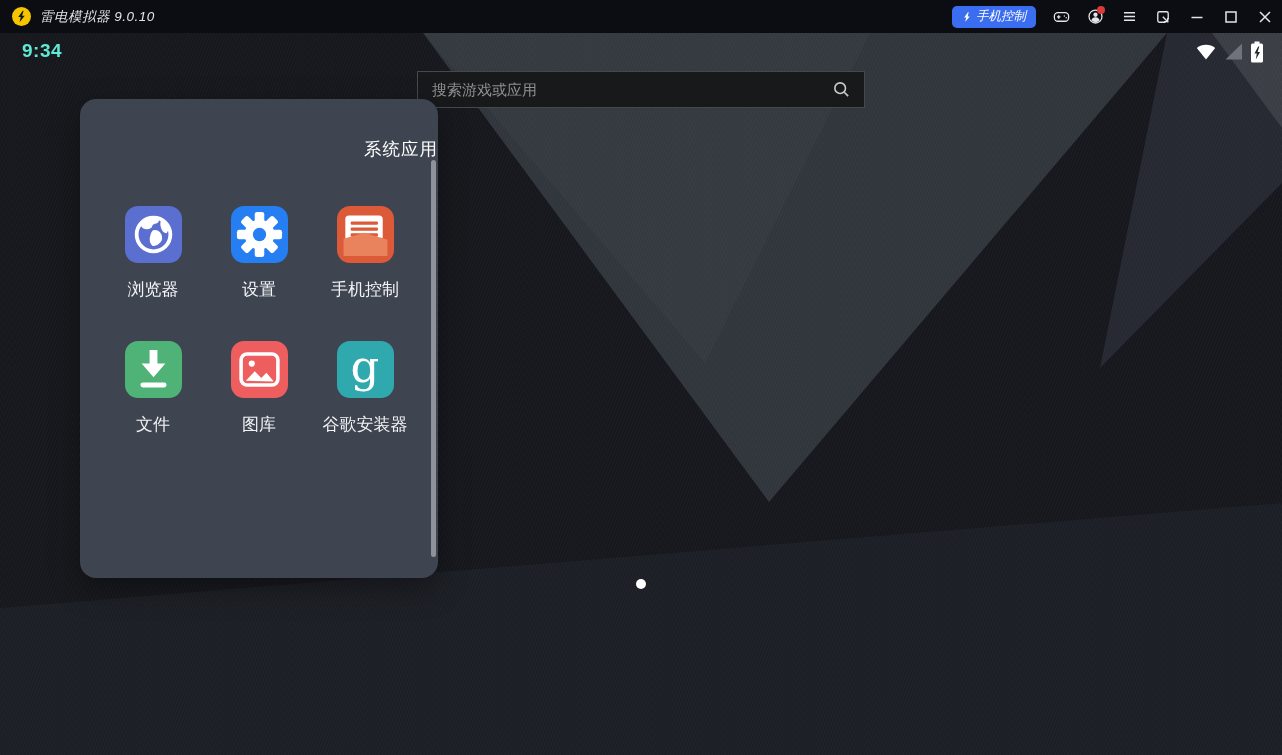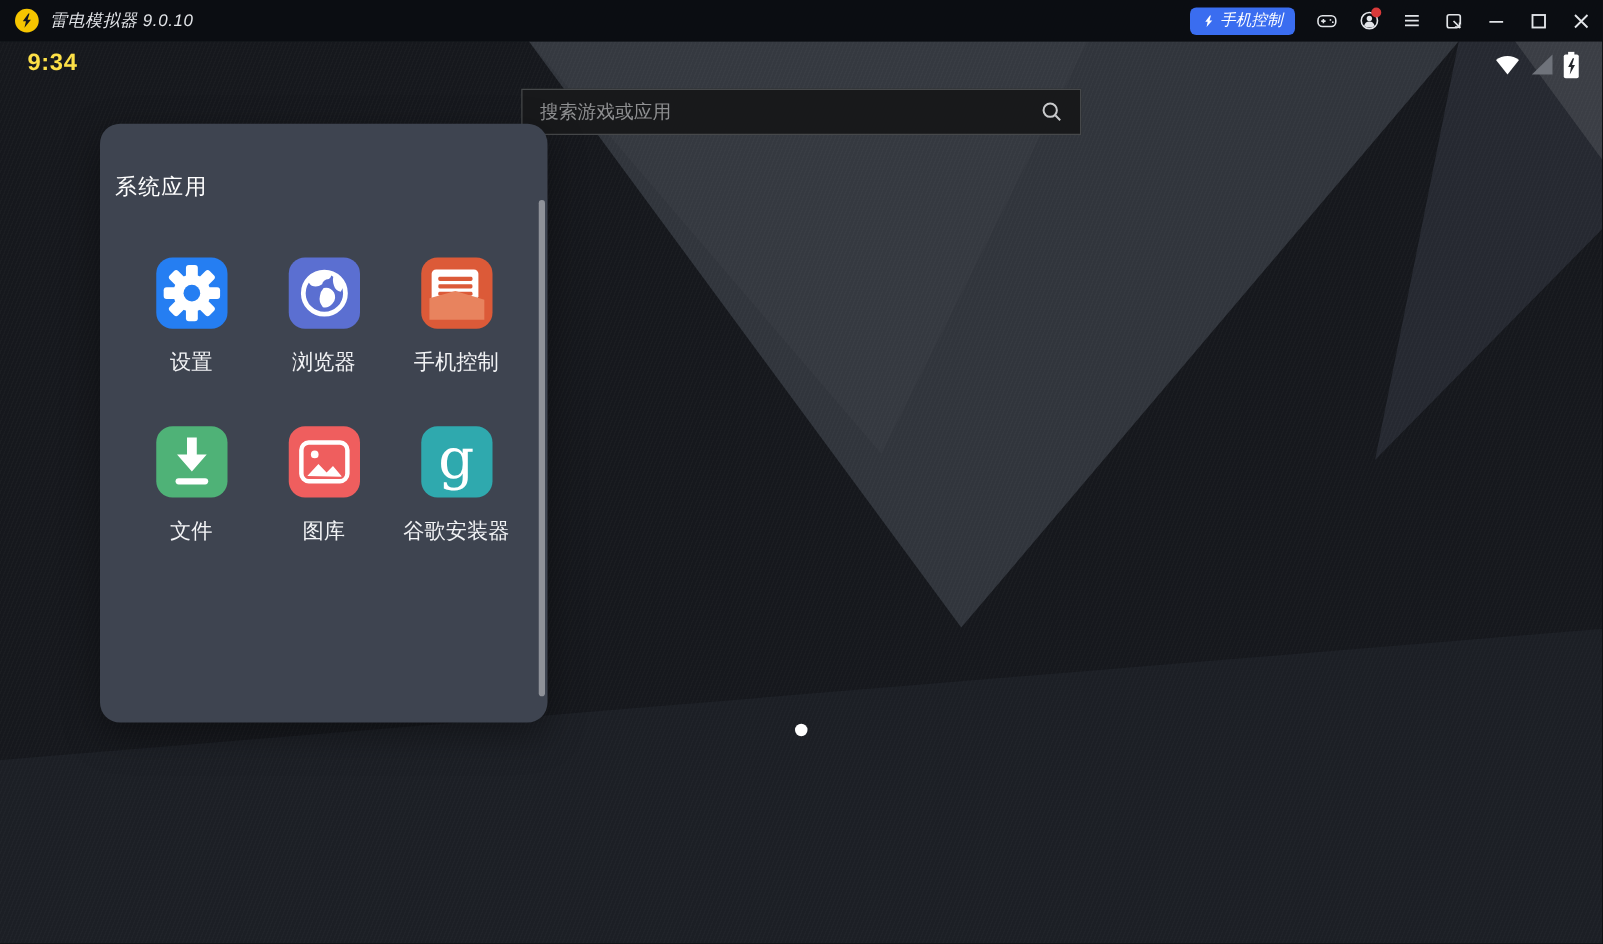--- a/index.html
+++ b/index.html
@@ -30,39 +30,39 @@
   .facet-a2 { background:rgba(255,255,255,0.025); clip-path:polygon(423px 0, 870px 0, 705px 330px); }
   .facet-b  { background:#262931; clip-path:polygon(1167px 0, 1282px 0, 1282px 150px, 1100px 335px); }
   .facet-c  { background:#3b3e45; clip-path:polygon(1212px 0, 1282px 0, 1282px 95px); }
   .facet-d  { background:#1c1f25; clip-path:polygon(0 575px, 1282px 470px, 1282px 722px, 0 722px); }
   .texture { position:absolute; inset:0;
     background:repeating-linear-gradient(112deg,
       rgba(255,255,255,0.018) 0px, rgba(255,255,255,0.018) 1px,
       rgba(0,0,0,0) 1px, rgba(0,0,0,0) 3px); }
 
   
-  .status-time { position:absolute; left:22px; top:7px; color:#fde047; font-size:19px;
+  .status-time { position:absolute; left:22px; top:7px; color:#5eead4; font-size:19px;
     font-weight:700; letter-spacing:.5px; }
   .status-icons { position:absolute; right:18px; top:7px; display:flex;
     align-items:flex-start; gap:4px; }
 
   
   .searchbar { position:absolute; left:417px; top:38px; width:448px; height:37px;
     background:#18191b; border:1px solid #46484a; display:flex; align-items:center; }
   .searchbar input { flex:1; background:transparent; border:none; outline:none;
     color:#5eead4; font-size:15px; padding:0 14px;
     font-family:"Liberation Sans","DejaVu Sans",sans-serif; }
   .searchbar input::placeholder { color:#8f9092; opacity:1; }
   .search-glass { margin-right:13px; display:flex; cursor:pointer; }
 
   
   .folder { position:absolute; left:80px; top:66px; width:358px; height:479px;
     background:#3e4450; border-radius:16px; box-shadow:0 10px 30px rgba(0,0,0,.35); }
-  .folder-title { position:absolute; top:38px; width:100%; text-align:left;
-    color:#fff; font-size:17.5px; letter-spacing:1px;padding-left:12px; }
+  .folder-title { position:absolute; top:38px; width:100%; text-align:right;
+    color:#fff; font-size:17.5px; letter-spacing:1px; }
   .apps-grid { position:absolute; left:20px; top:107px; display:grid;
     grid-template-columns:repeat(3,106px); grid-auto-rows:135px; }
   .app-tile { display:flex; flex-direction:column; align-items:center; cursor:pointer; }
   .app-icon { width:57px; height:57px; border-radius:13px; overflow:hidden;
     display:flex; align-items:center; justify-content:center; }
   .app-icon svg { display:block; }
   .app-label { margin-top:15px; color:#f2f3f5; font-size:17px; white-space:nowrap; }
   .g-glyph { width:57px; height:57px; color:#fff; font-family:"DejaVu Serif",serif;
     font-size:45px; line-height:52px; text-align:center; }
   .folder-scrollbar { position:absolute; right:2px; top:61px; width:5px; height:397px;
@@ -175,46 +175,46 @@
           <circle cx="8.6" cy="8.6" r="5.6"></circle>
           <path d="M12.9 12.9 L17 17"></path>
         </svg>
       </span>
     </div>
 
     <div class="folder">
       <div class="folder-title">系统应用</div>
       <div class="apps-grid">
           <div class="app-tile">
+            <div class="app-icon" style="background: rgb(91, 111, 209);">
+              <svg viewBox="0 0 48 48" width="57" height="57">
+    <circle cx="24" cy="24" r="14.2" fill="none" stroke="#fff" stroke-width="3.2"></circle>
+    <path fill="#fff" d="M13.5 15 Q17 9.5 24 9.3 L28 10 Q29.5 13 27 14.5 Q23 15 22.5 18 Q19 20.5 15.5 19 Q13 17.5 13.5 15 Z"></path>
+    <path fill="#fff" d="M30.5 11.5 Q35.5 14 37 19.5 L35 23 Q31.5 22.5 30.5 19 Q29 15 30.5 11.5 Z"></path>
+    <path fill="#fff" d="M23.5 20.5 Q28 19.5 30.5 23.5 Q32.5 27.5 29.5 31 Q26.5 34.5 23 33.5 Q20 30 21 26 Q21.5 22.5 23.5 20.5 Z"></path>
+              </svg>
+            </div>
+            <div class="app-label">浏览器</div>
+          </div>
+          <div class="app-tile">
             <div class="app-icon" style="background: rgb(37, 126, 242);">
               <svg viewBox="0 0 48 48" width="57" height="57">
     <g fill="#ffffff">
       <rect x="20" y="5" width="8" height="38" rx="2"></rect>
       <rect x="20" y="5" width="8" height="38" rx="2" transform="rotate(45 24 24)"></rect>
       <rect x="20" y="5" width="8" height="38" rx="2" transform="rotate(90 24 24)"></rect>
       <rect x="20" y="5" width="8" height="38" rx="2" transform="rotate(135 24 24)"></rect>
       <circle cx="24" cy="24" r="12.5"></circle>
     </g>
     <circle cx="24" cy="24" r="5.6" fill="#257ef2"></circle>
               </svg>
             </div>
             <div class="app-label">设置</div>
           </div>
           <div class="app-tile">
-            <div class="app-icon" style="background: rgb(91, 111, 209);">
-              <svg viewBox="0 0 48 48" width="57" height="57">
-    <circle cx="24" cy="24" r="14.2" fill="none" stroke="#fff" stroke-width="3.2"></circle>
-    <path fill="#fff" d="M13.5 15 Q17 9.5 24 9.3 L28 10 Q29.5 13 27 14.5 Q23 15 22.5 18 Q19 20.5 15.5 19 Q13 17.5 13.5 15 Z"></path>
-    <path fill="#fff" d="M30.5 11.5 Q35.5 14 37 19.5 L35 23 Q31.5 22.5 30.5 19 Q29 15 30.5 11.5 Z"></path>
-    <path fill="#fff" d="M23.5 20.5 Q28 19.5 30.5 23.5 Q32.5 27.5 29.5 31 Q26.5 34.5 23 33.5 Q20 30 21 26 Q21.5 22.5 23.5 20.5 Z"></path>
-              </svg>
-            </div>
-            <div class="app-label">浏览器</div>
-          </div>
-          <div class="app-tile">
             <div class="app-icon" style="background: rgb(220, 90, 56);">
               <svg viewBox="0 0 48 48" width="57" height="57">
     <path fill="#ffffff" d="M10 8 h25.5 a3 3 0 0 1 3 3 v15.5 l-7.5 7.5 H10 a3 3 0 0 1 -3 -3 V11 a3 3 0 0 1 3 -3 z"></path>
     <path fill="#ddd5cf" d="M31 34 v-7.5 h7.5 z"></path>
     <g fill="#dc5a38">
       <rect x="11.5" y="13" width="23" height="2.8" rx="1"></rect>
       <rect x="11.5" y="18" width="23" height="2.8" rx="1"></rect>
       <rect x="11.5" y="23" width="23" height="2.8" rx="1"></rect>
     </g>
     <path fill="#e8835e" d="M5.5 42 V27.5 L23 22.5 L42.5 28.5 V42 z"></path>

